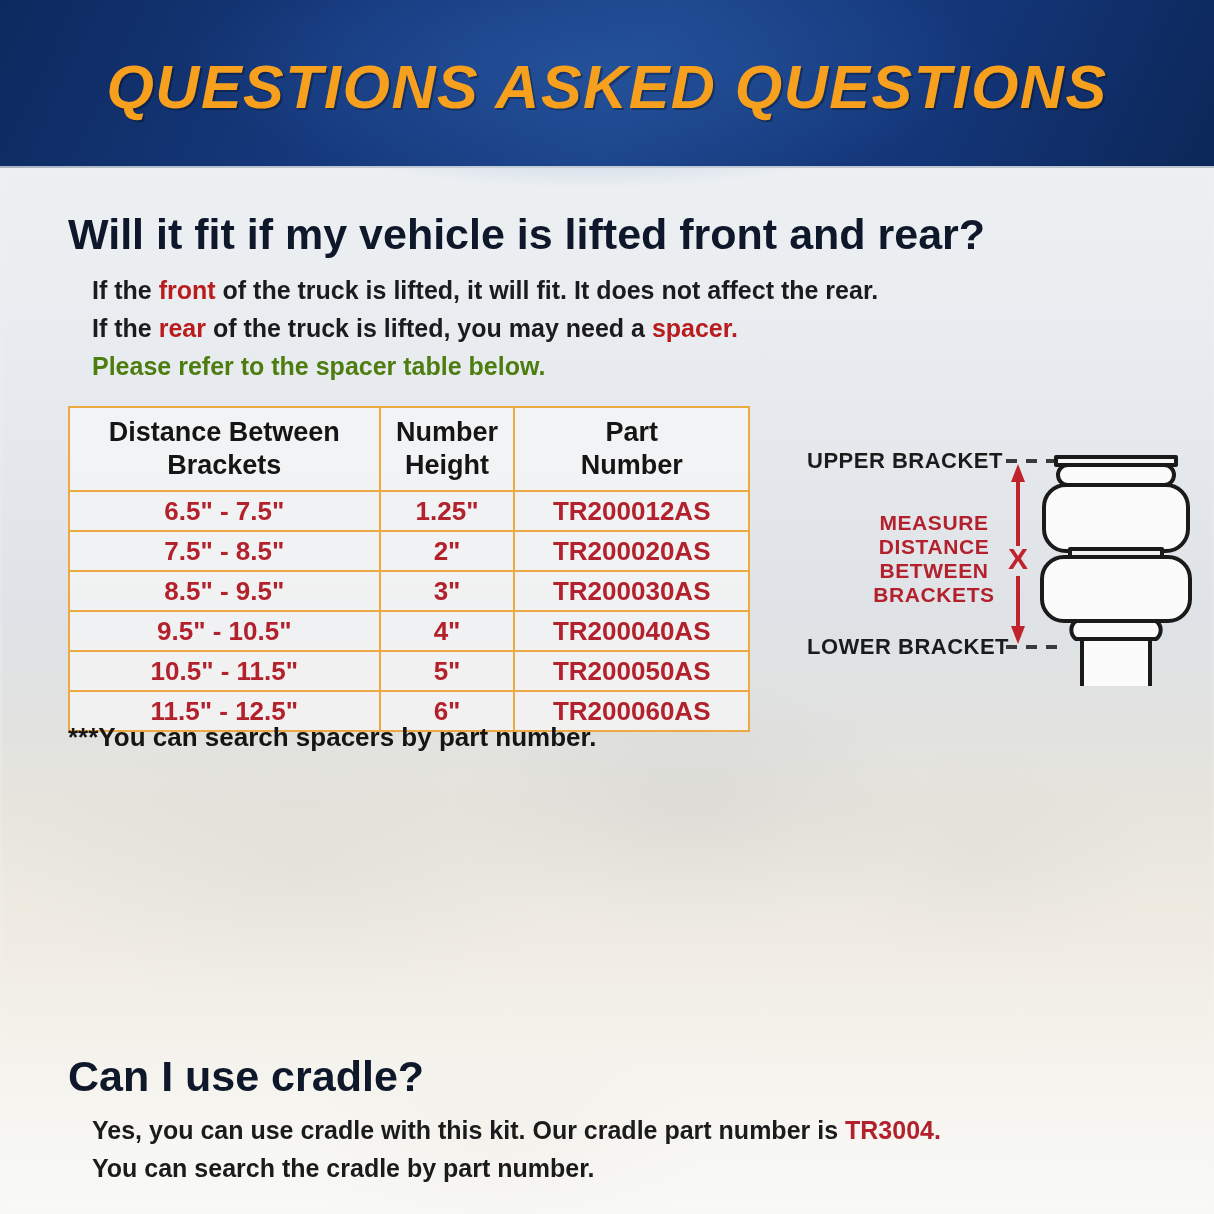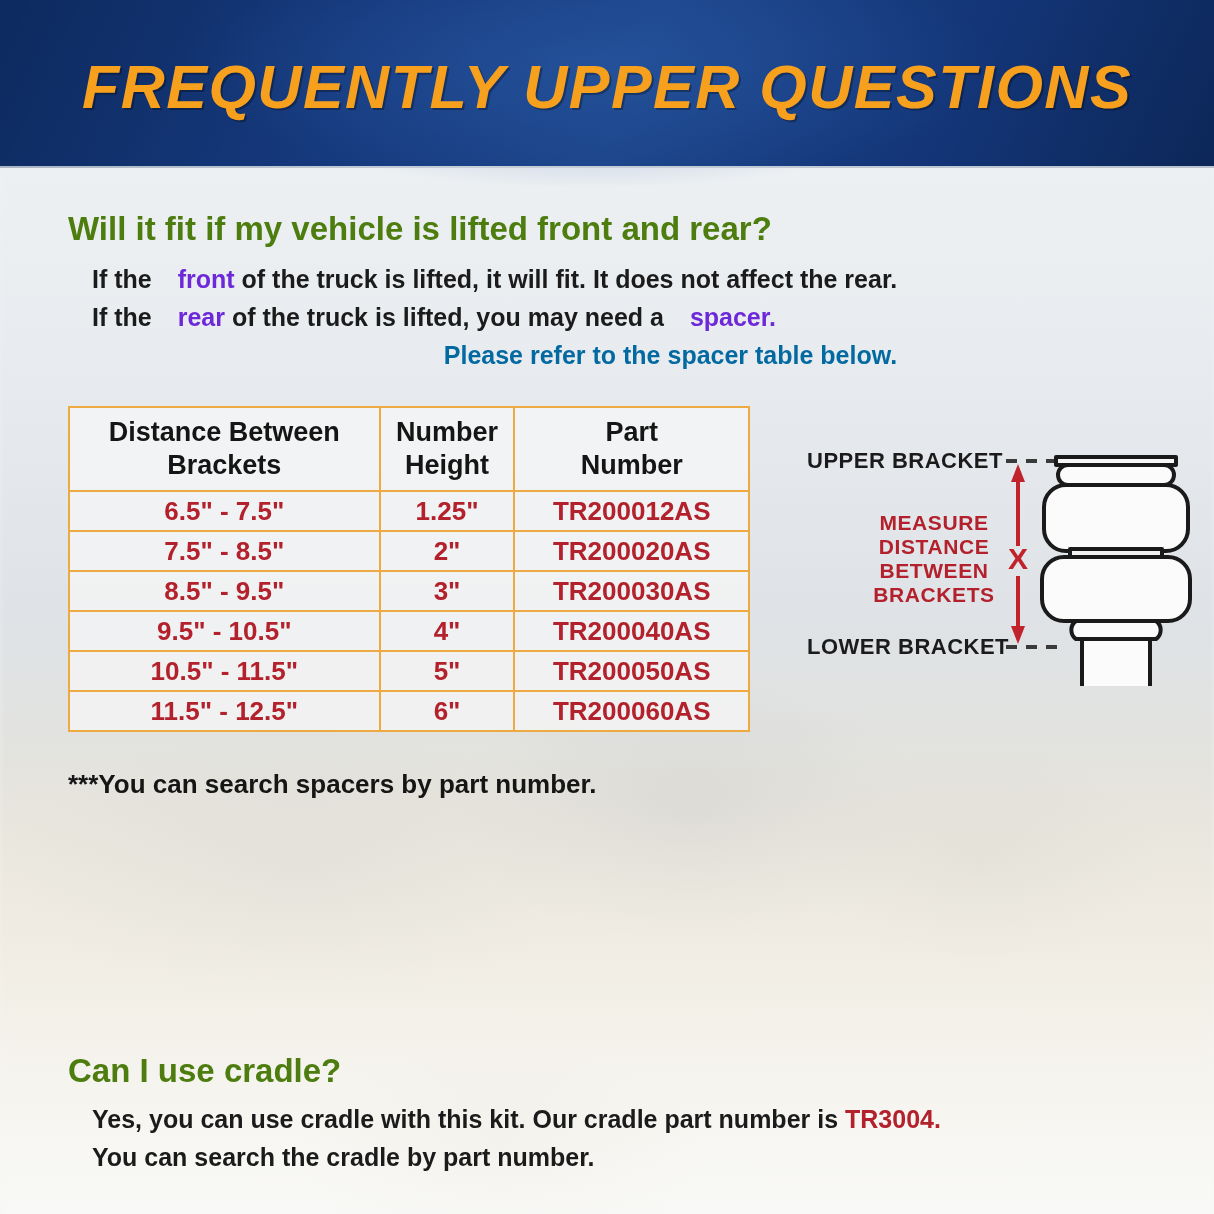--- a/index.html
+++ b/index.html
@@ -101,39 +101,39 @@
     position: absolute;
     left: 0; top: 166px;
     width: 1214px; height: 2px;
     background: linear-gradient(90deg, #aab6c4, #c6ced8 40%, #b9c2cd 100%);
   }
 
   
   .qa { position: absolute; }
 
   .q-head {
-    font-size: 33px;
-    font-weight: bold;
-    color: #4d7c0f;
+    font-size: 43px;
+    font-weight: bold;
+    color: #0f172a;
     white-space: nowrap;
     line-height: 1.15;
   }
 
   .a-line {
     font-size: 25px;
     font-weight: bold;
     color: #1b1b1b;
     white-space: nowrap;
     line-height: 1.52;
   }
 
-  .hl-red   { color: #6d28d9; margin-left: 19px; }
+  .hl-red   { color: #b91c1c; }
   .hl-red2  { color: #e01b22; }
   .hl-dkred { color: #b3212c; }
-  .hl-orange{ color: #0369a1; text-align: right; }
+  .hl-orange{ color: #4d7c0f; }
 
   
   .spacer-table {
     position: absolute;
     left: 68px; top: 406px;
     width: 682px;
     border-collapse: collapse;
     background: rgba(247,247,247,0.72);
   }
   .spacer-table td, .spacer-table th {
@@ -155,21 +155,21 @@
     color: #b3212c;
     height: 40px;
     padding: 3px 6px;
   }
   .col-dist   { width: 312px; margin-left: 36px; }
   .col-height { width: 135px; }
   .col-part   { width: 235px; }
 
   .table-note {
     position: absolute;
-    left: 68px; top: 769px;
+    left: 68px; top: 722px;
     font-size: 26px;
     font-weight: bold;
     color: #151515;
     white-space: nowrap;
   }
 
   
   .diagram {
     position: absolute;
     left: 790px; top: 436px;
@@ -189,21 +189,21 @@
 <body>
 
 <div id="page">
 
   <div class="bg-photo"></div>
   <div class="bg-veil"></div>
 
   <div class="header">
     <div class="header-inner"></div>
     <div class="header-glow"></div>
-    <div class="header-title">FREQUENTLY UPPER QUESTIONS</div>
+    <div class="header-title">QUESTIONS ASKED QUESTIONS</div>
   </div>
   <div class="header-bottom-line"></div>
 
   <div class="qa" id="sec-lifted">
     <div class="q-head">Will it fit if my vehicle is lifted front and rear?</div>
     <div class="a-line indent" style="margin-top:12px;">
       <span>If the </span><span class="hl-red">front</span><span> of the truck is lifted, it will fit. It does not affect the rear.</span>
     </div>
     <div class="a-line indent">
       <span>If the </span><span class="hl-red">rear</span><span> of the truck is lifted, you may need a </span><span class="hl-red">spacer.</span>

